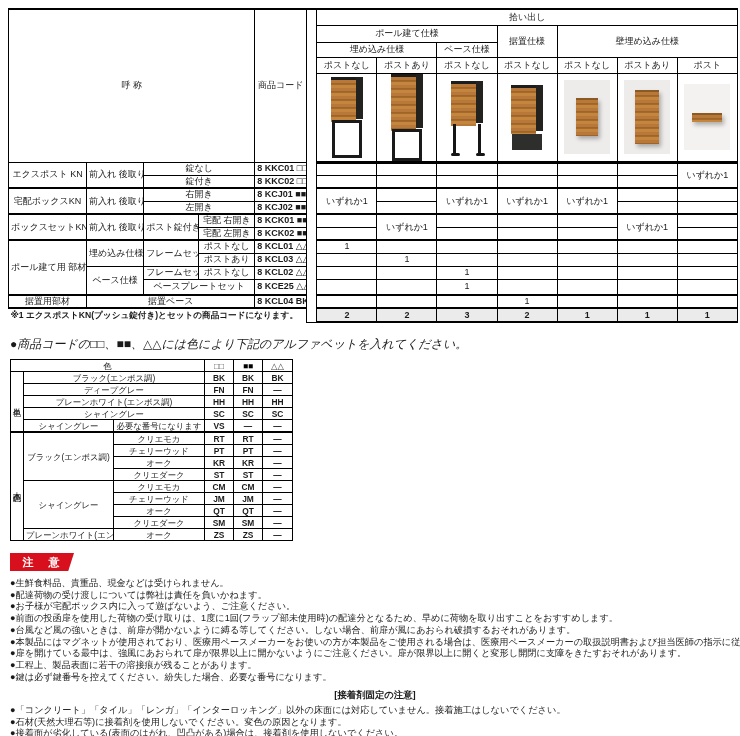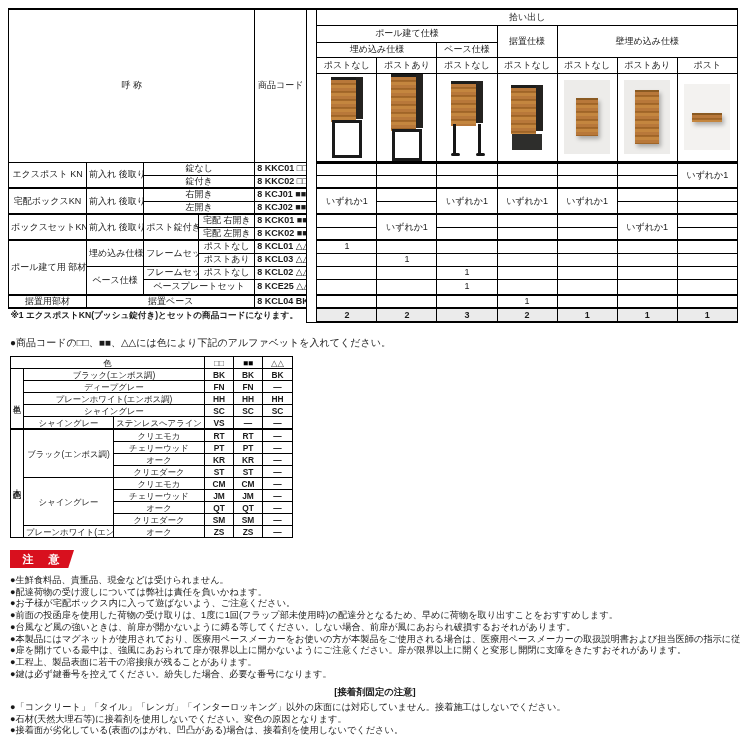--- a/index.html
+++ b/index.html
@@ -47,21 +47,21 @@
   .leg { width:3px; height:30px; background:#161616; position:relative; }
   .leg::after { content:""; position:absolute; bottom:-2px; left:-2px; width:9px; height:3px; background:#161616; border-radius:2px; }
   .pedestal { width:30px; height:16px; background:#2e2e2c; }
   .photo { width:46px; height:74px; background:#edecea; display:flex; align-items:center; justify-content:center; }
   .panel { box-shadow:2px 3px 4px rgba(0,0,0,0.28); border-top:2px solid #8a5a22;
     background:repeating-linear-gradient(180deg,#b8783a 0px,#b8783a 3px,#9c6226 3px,#a86c2c 5px,#c4863f 5px,#c4863f 8px); }
   .p-sm { width:22px; height:36px; } .p-tall { width:24px; height:52px; }
   .photo.lite { background:#f3f2f0; }
   .bar { width:30px; height:7px; }
   
-  .code-note { margin:13px 0 0 10px; font-size:10px; }
+  .code-note { margin:13px 0 0 10px; font-size:12px;font-style:italic; }
   table.colors { border-collapse:collapse; table-layout:fixed; margin:6px 0 0 10px; width:282px; }
   table.colors td {
     border:1px solid #000; padding:0 2px; text-align:center;
     font-size:8.4px; line-height:10px; height:11px; white-space:nowrap; overflow:hidden;
   }
   table.colors td.codecell { font-weight:bold;text-align:center; }
   table.colors tr.cgt > td { border-top:2px solid #000; }
   td.vert {
     writing-mode:vertical-rl; text-orientation:upright; letter-spacing:1px;
     padding:2px 0; font-size:8.4px;
@@ -379,21 +379,21 @@
       <td class="codecell">HH</td>
     </tr>
     <tr>
       <td colspan="2">シャイングレー</td>
       <td class="codecell">SC</td>
       <td class="codecell">SC</td>
       <td class="codecell">SC</td>
     </tr>
     <tr>
       <td>シャイングレー</td>
-      <td>ステンレスヘアライン</td>
+      <td>必要な番号になります</td>
       <td class="codecell">VS</td>
       <td class="codecell">—</td>
       <td class="codecell">—</td>
     </tr>
     <tr class="cgt">
       <td rowspan="9" class="vert">木調色</td>
       <td rowspan="4">ブラック(エンボス調)</td>
       <td>クリエモカ</td>
       <td class="codecell">RT</td>
       <td class="codecell">RT</td>

